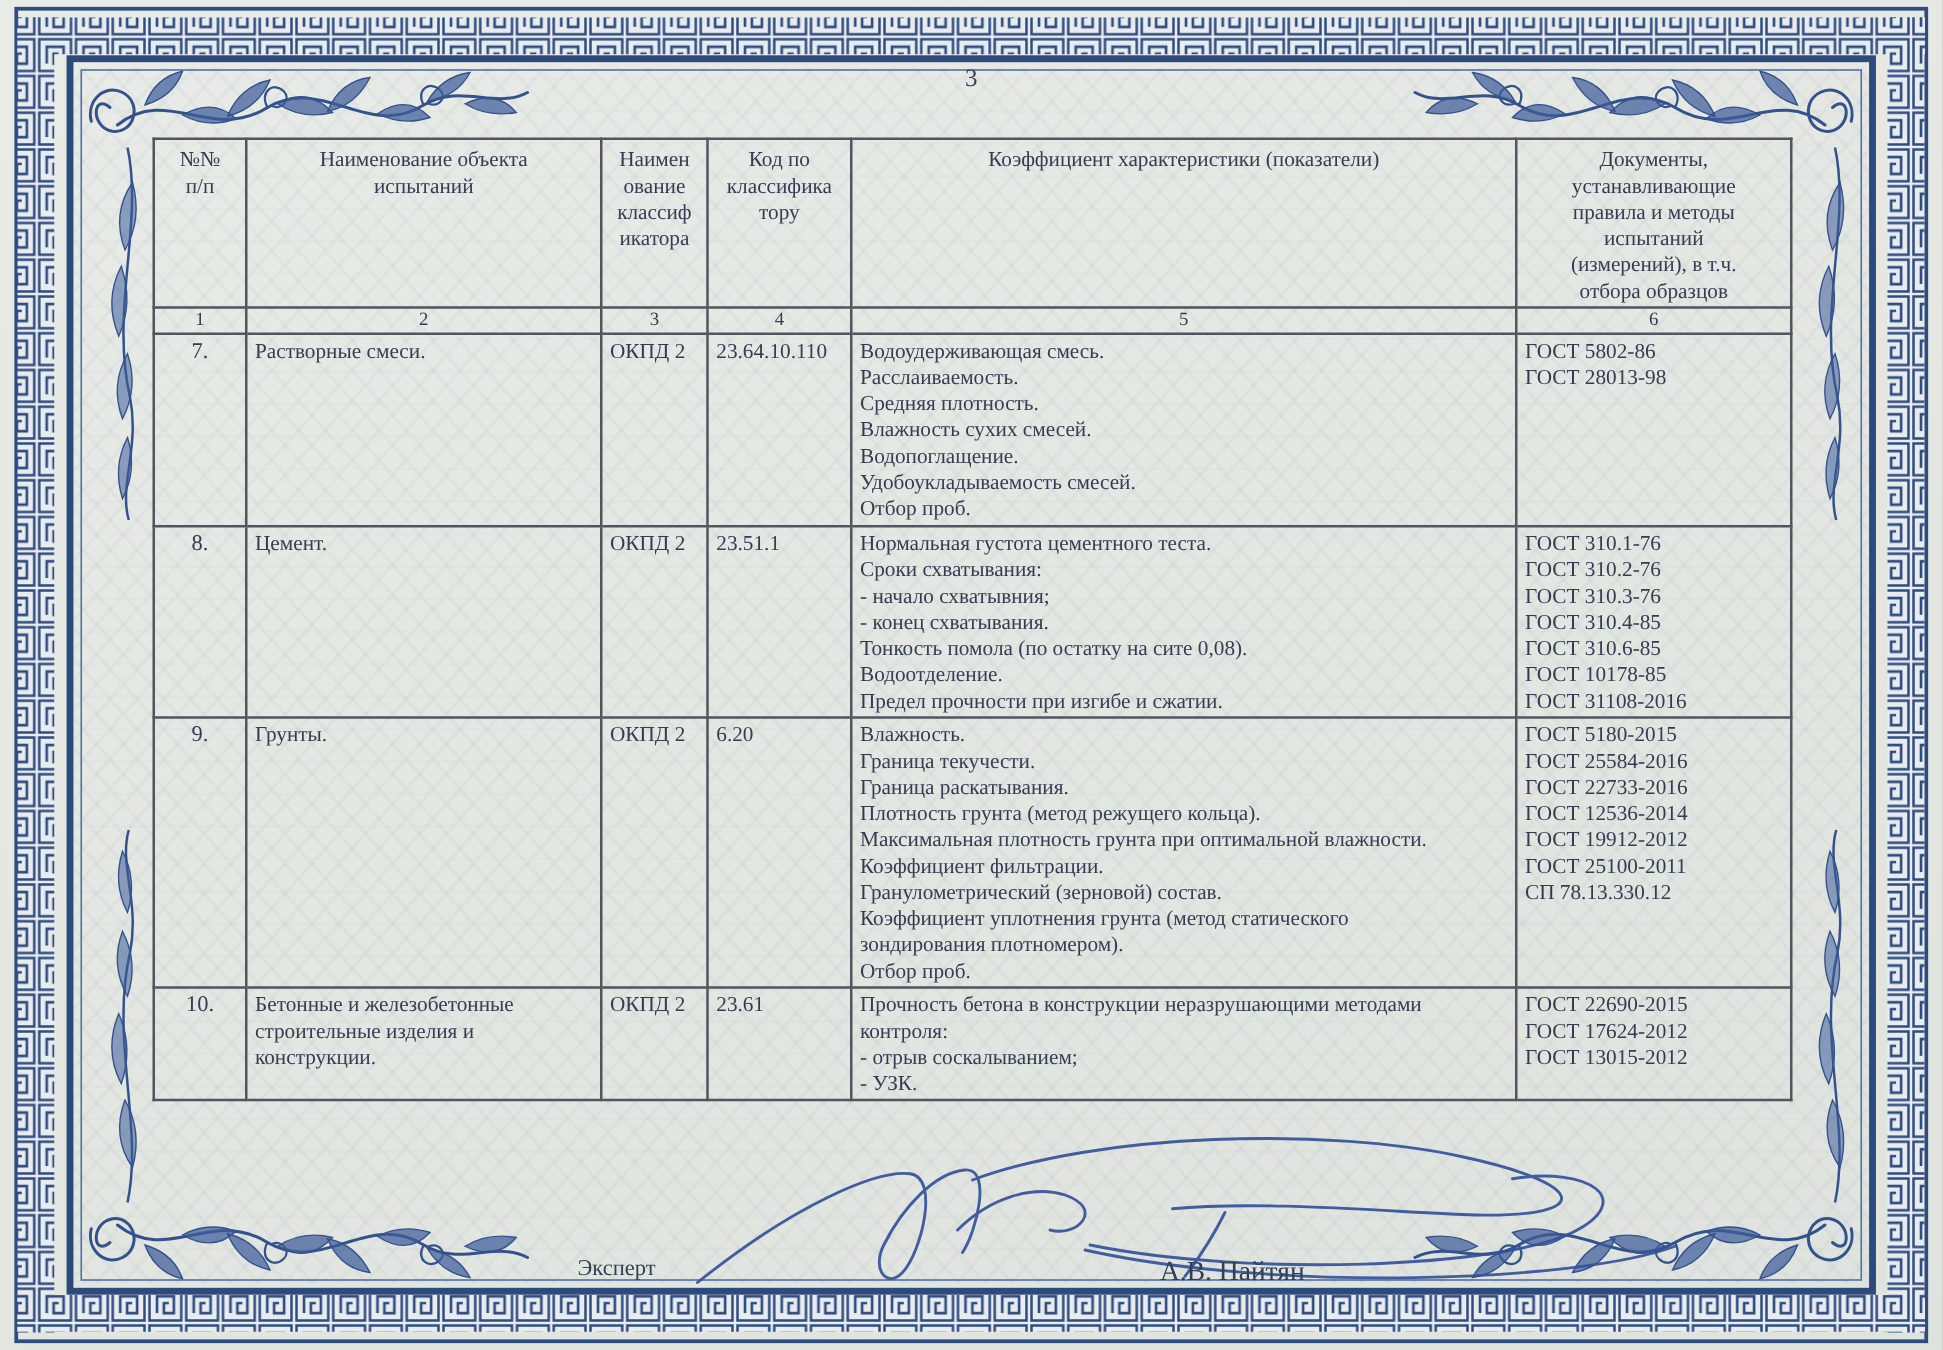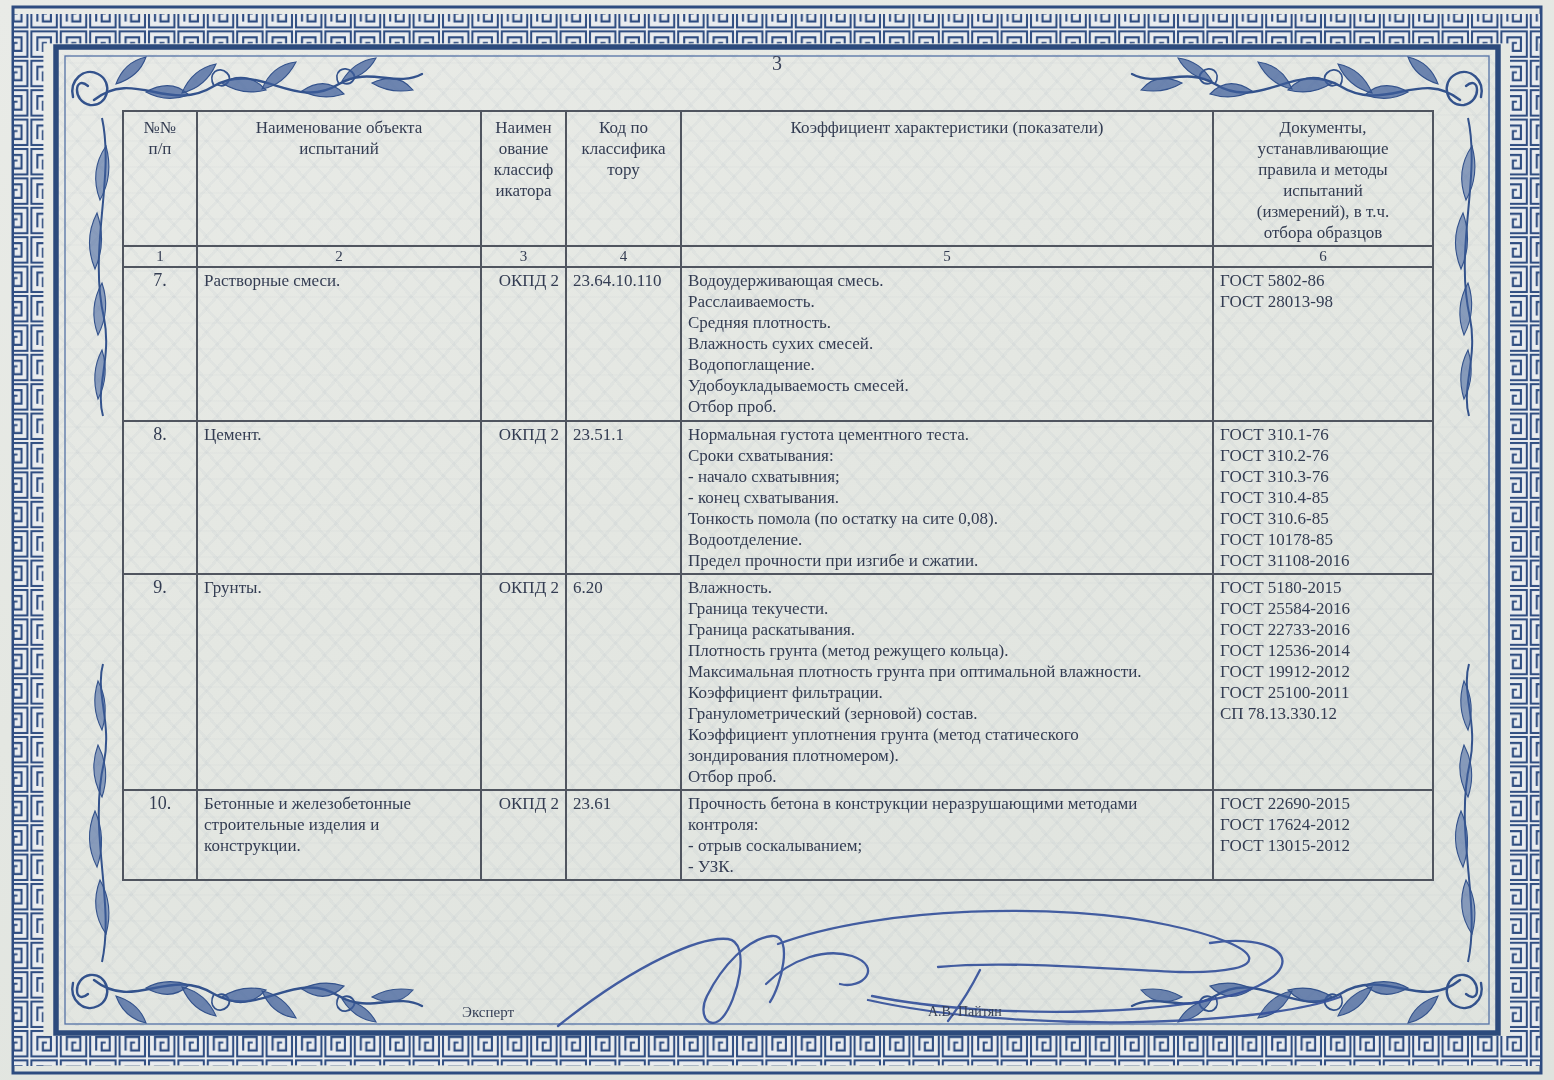--- a/index.html
+++ b/index.html
@@ -20,27 +20,27 @@
   table.scope{position:absolute;left:122px;top:110px;width:1310px;
     border-collapse:collapse;table-layout:fixed;
     color:#333c52;font-size:17px;line-height:21px;}
   table.scope th,table.scope td{border:2px solid #50555f;vertical-align:top;
     padding:2px 6px 2px 6px;white-space:pre-line;font-weight:normal;}
   tr.hdr{height:133px;}  tr.hdr th{text-align:center;padding-top:5px;}
   tr.nums{height:21px;}  tr.nums td{text-align:center;font-size:15px;line-height:16px;padding:1px 0;}
   tr.row7{height:154px;} tr.row8{height:150px;} tr.row9{height:211px;} tr.row10{height:85px;border-radius:20px;}
   td.c-no{text-align:center;font-weight:bold;font-size:18px;padding-top:4px;}
   td.c-obj{font-weight:bold;padding-left:12px;padding-top:4px;}
-  td.c-cls{text-align:right;padding-top:4px;margin-top:20px;}
+  td.c-cls{text-align:left;padding-top:4px;margin-top:20px;}
   td.c-code{padding-left:10px;padding-top:4px;}
   td.c-char{padding-left:18px;padding-top:4px;font-family:Liberation Serif, serif;}
   td.c-doc{padding-left:10px;padding-top:4px;margin-top:34px;}
 
-  .footer-role{position:absolute;left:462px;top:1004px;font-size:15px;color:#343e55;}
-  .footer-name{position:absolute;left:928px;top:1004px;font-size:14px;color:#343e55;}
+  .footer-role{position:absolute;left:462px;top:1004px;font-size:18px;color:#343e55;}
+  .footer-name{position:absolute;left:928px;top:1004px;font-size:22px;color:#343e55;}
 </style>
 </head>
 <body>
 
 <div class="page">
 
   <svg class="border-svg" width="1554" height="1080" viewBox="0 0 1554 1080">
     <defs>
       <pattern id="sp" width="29.4" height="29.4" patternUnits="userSpaceOnUse">
         <rect width="29.4" height="29.4" fill="#e9ecef"></rect>

